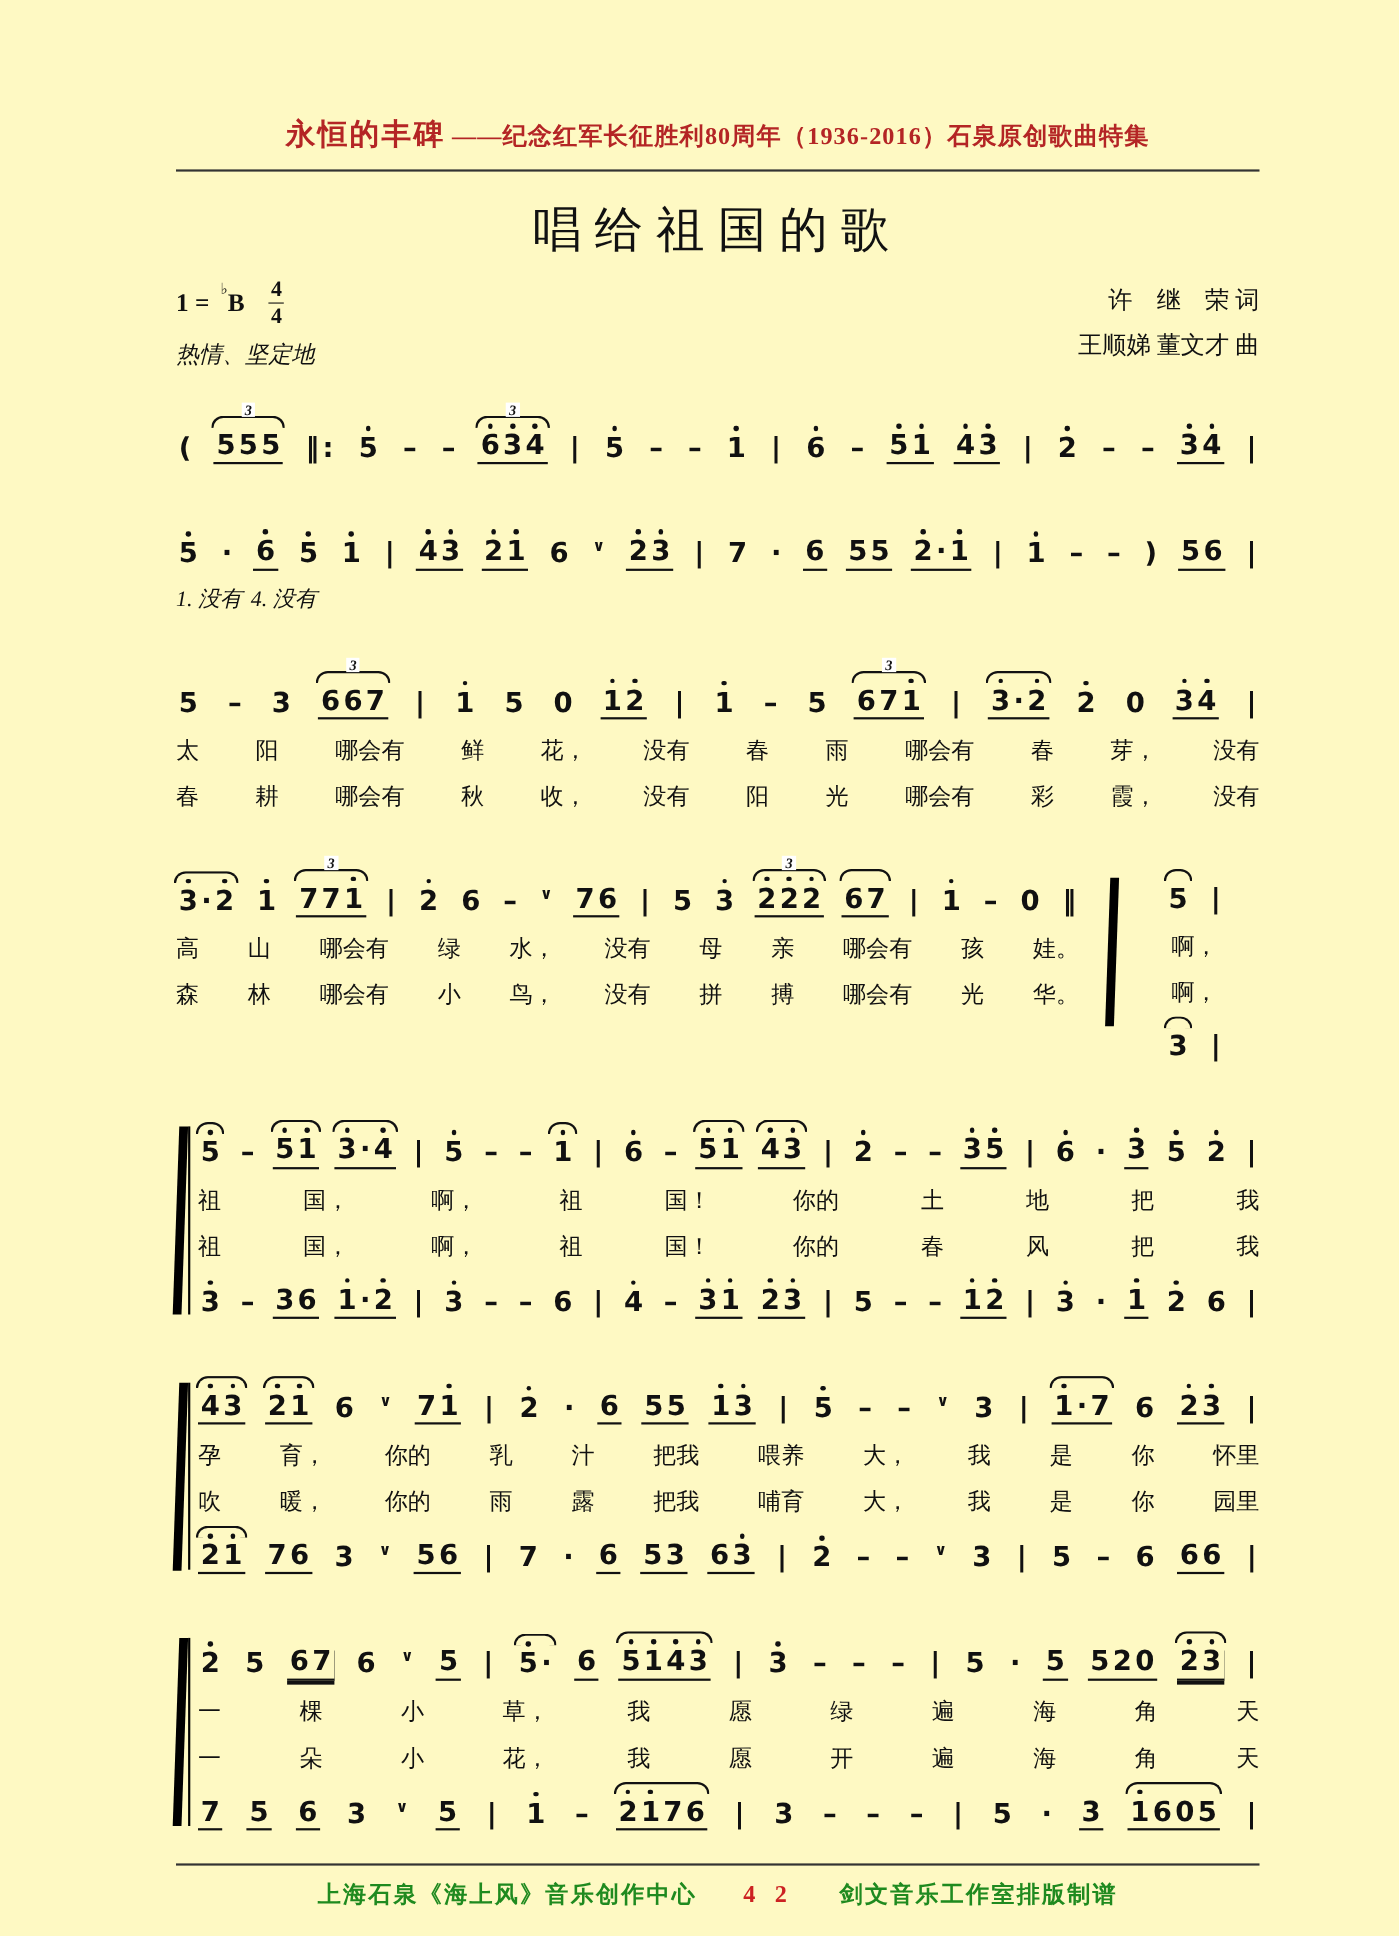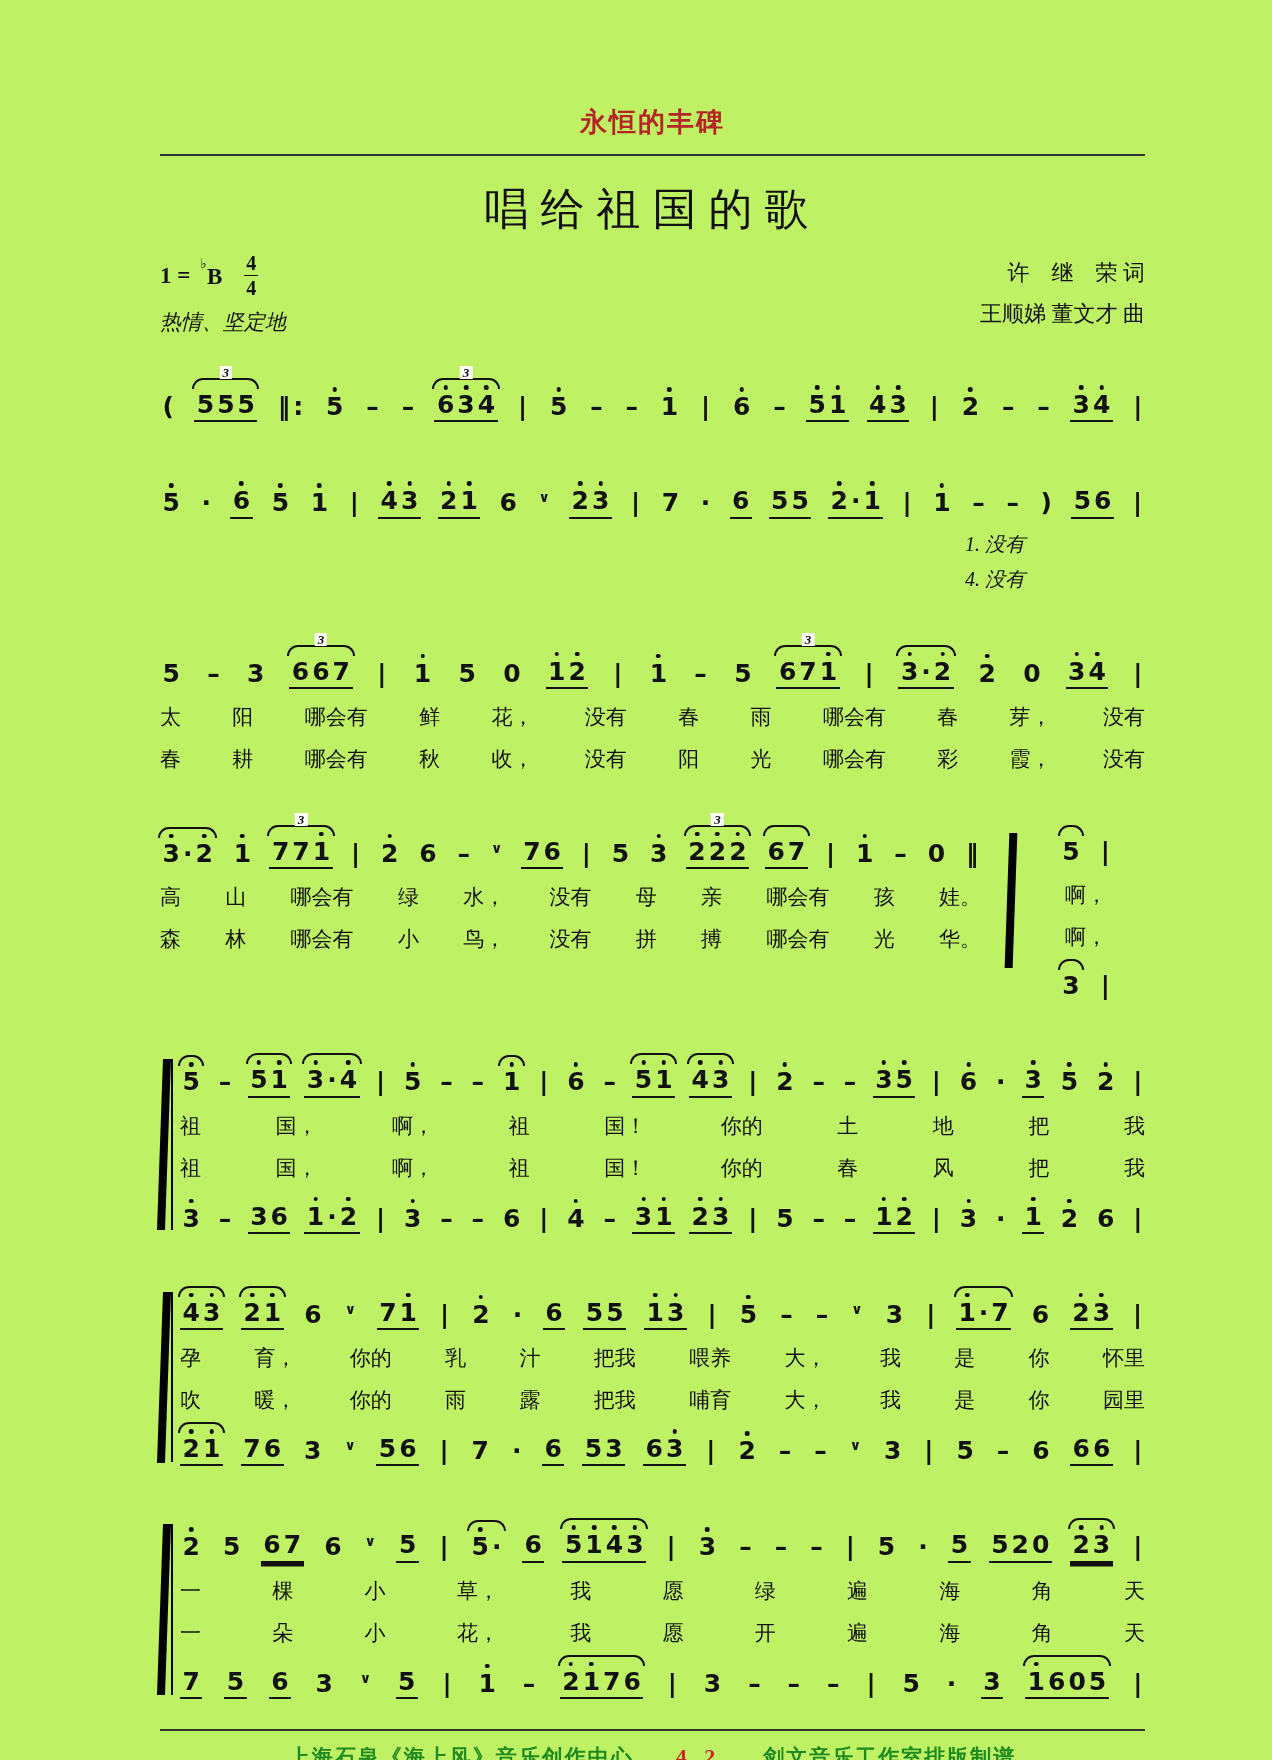--- a/index.html
+++ b/index.html
@@ -1,16 +1,16 @@
 <!DOCTYPE html>
 <html style="--red: #b42525; --green: #1f8a1f; --pgred: #cc2222;"><head>
 <meta charset="utf-8">
 <style>
   html,body{margin:0;padding:0;background:#e8e8e8;}
-  .page{position:relative;width:1272px;height:1760px;background:#bef264;margin:0 auto;
+  .page{position:relative;width:1272px;height:1760px;background:#fef9c3;margin:0 auto;
         font-family:"Liberation Serif","DejaVu Serif",serif;color:#111;overflow:hidden;box-sizing:border-box;
         padding:104px 127px 0 160px;}
   
   .hdr{display:flex;justify-content:center;align-items:baseline;gap:6px;
        border-bottom:2px solid #333;padding-bottom:14px;}
   .hdr-em{color:var(--red,#b42525);font-size:27px;font-weight:bold;letter-spacing:2px;}
   .hdr-rest{color:var(--red,#b42525);font-size:22px;font-weight:bold;letter-spacing:1px;}
   
   .title{margin-top:24px;text-align:center;font-size:44px;font-weight:normal;letter-spacing:12px;}
   
@@ -35,21 +35,21 @@
   .ch.hi::before{content:"";position:absolute;top:-7px;left:50%;transform:translateX(-50%);
       width:4.5px;height:4.5px;border-radius:50%;background:#111;}
   .tok.breath{align-self:flex-start;margin-top:2px;}
   .tok.breath .ch{font-size:14px;}
   .arc{position:absolute;top:-14px;left:-2px;right:-2px;height:9px;
        border:2px solid #111;border-bottom:none;border-radius:120px 120px 0 0;}
   .arclbl{position:absolute;top:-14px;left:50%;transform:translateX(-50%);
        font-size:13px;font-style:italic;font-weight:bold;background:#fff;padding:0 3px;line-height:1;}
   .lyricrow{display:flex;justify-content:space-between;margin-top:14px;font-size:21px;}
   .lyricrow span{white-space:nowrap;}
-  .aftermarks{display:flex;flex-direction:column;align-items:flex-end;gap:8px;
+  .aftermarks{display:flex;flex-direction:row;align-items:flex-end;gap:8px;
        margin-top:12px;padding-right:120px;font-style:italic;font-size:20px;}
   
   .bracketed{padding-left:20px;}
   .bracketed::before{content:"";position:absolute;left:0;top:14px;bottom:4px;width:8px;
        background:#000;transform:skewX(-2deg);}
   .bracketed::after{content:"";position:absolute;left:11px;top:14px;bottom:4px;width:2px;background:#000;}
   
   .syscols{display:flex;align-items:stretch;}
   .sysmain{flex:1;min-width:0;}
   .pickup{width:118px;margin-left:26px;position:relative;padding-left:20px;}
@@ -62,20 +62,21 @@
   .foot-green{color:var(--green,#1f8a1f);font-size:21px;font-weight:bold;letter-spacing:2px;}
   .foot-page{color:var(--pgred,#cc2222);font-size:22px;font-weight:bold;letter-spacing:6px;}
 </style>
 </head>
 <body>
 
 <div class="page">
 
   <div class="hdr">
     <span class="hdr-em">永恒的丰碑</span>
+    <span class="hdr-rest">——纪念红军长征胜利80周年（1936-2016）石泉原创歌曲特集</span>
   </div>
 
   <div class="title">唱给祖国的歌</div>
 
   <div class="metarow">
     <div>
       <div class="keyline">
         <span>1 =</span>
         <span><span class="keyflat">♭</span><span>B</span></span>
         <span class="frac">

